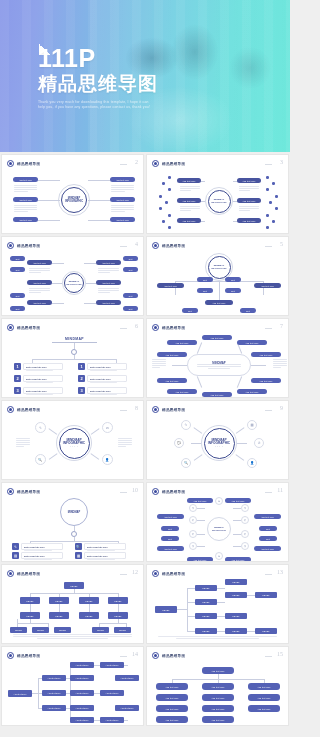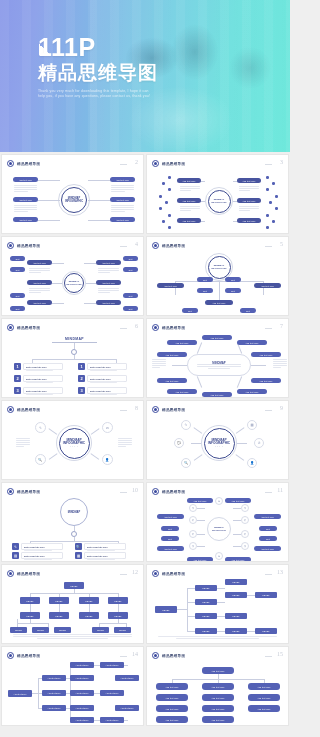--- a/index.html
+++ b/index.html
@@ -26,21 +26,21 @@
       radial-gradient(ellipse 70px 45px at 90px 120px, rgba(255,255,255,.30) 0%, rgba(255,255,255,0) 75%),
       linear-gradient(90deg, rgba(255,255,255,.10) 0%, rgba(255,255,255,.02) 100%);
     opacity:.85;
   }
   .hero-stripes{
     position:absolute;inset:0;
     background:repeating-linear-gradient(90deg,
       rgba(255,255,255,.055) 0px, rgba(255,255,255,.055) 9px,
       rgba(255,255,255,0) 9px, rgba(255,255,255,0) 22px);
   }
-  .hero-text{ position:absolute;left:38px;top:34px; }
+  .hero-text{ position:absolute;left:38px;top:45px; }
   .corner-mark{
     position:absolute;left:39px;top:44px;width:11px;height:11px;
     background:linear-gradient(45deg,transparent 50%,#fff 50%);
     transform:rotate(180deg);
   }
   .hero-title{
     color:#fff;font-size:25px;font-weight:bold;letter-spacing:.5px;
     line-height:26px;text-shadow:0 1px 2px rgba(0,0,0,.08);
   }
   .hero-sub{

